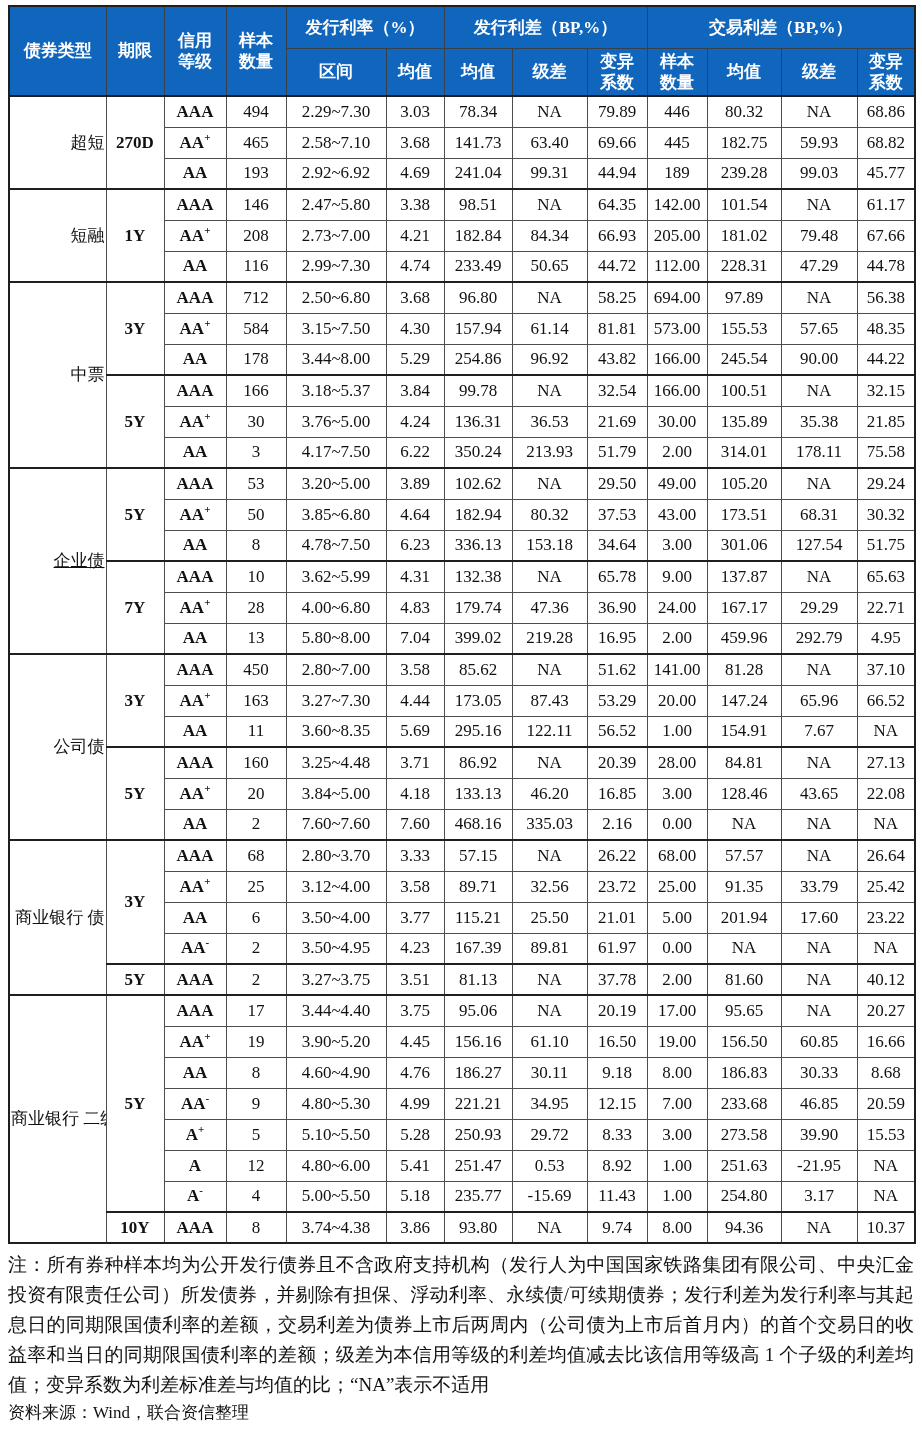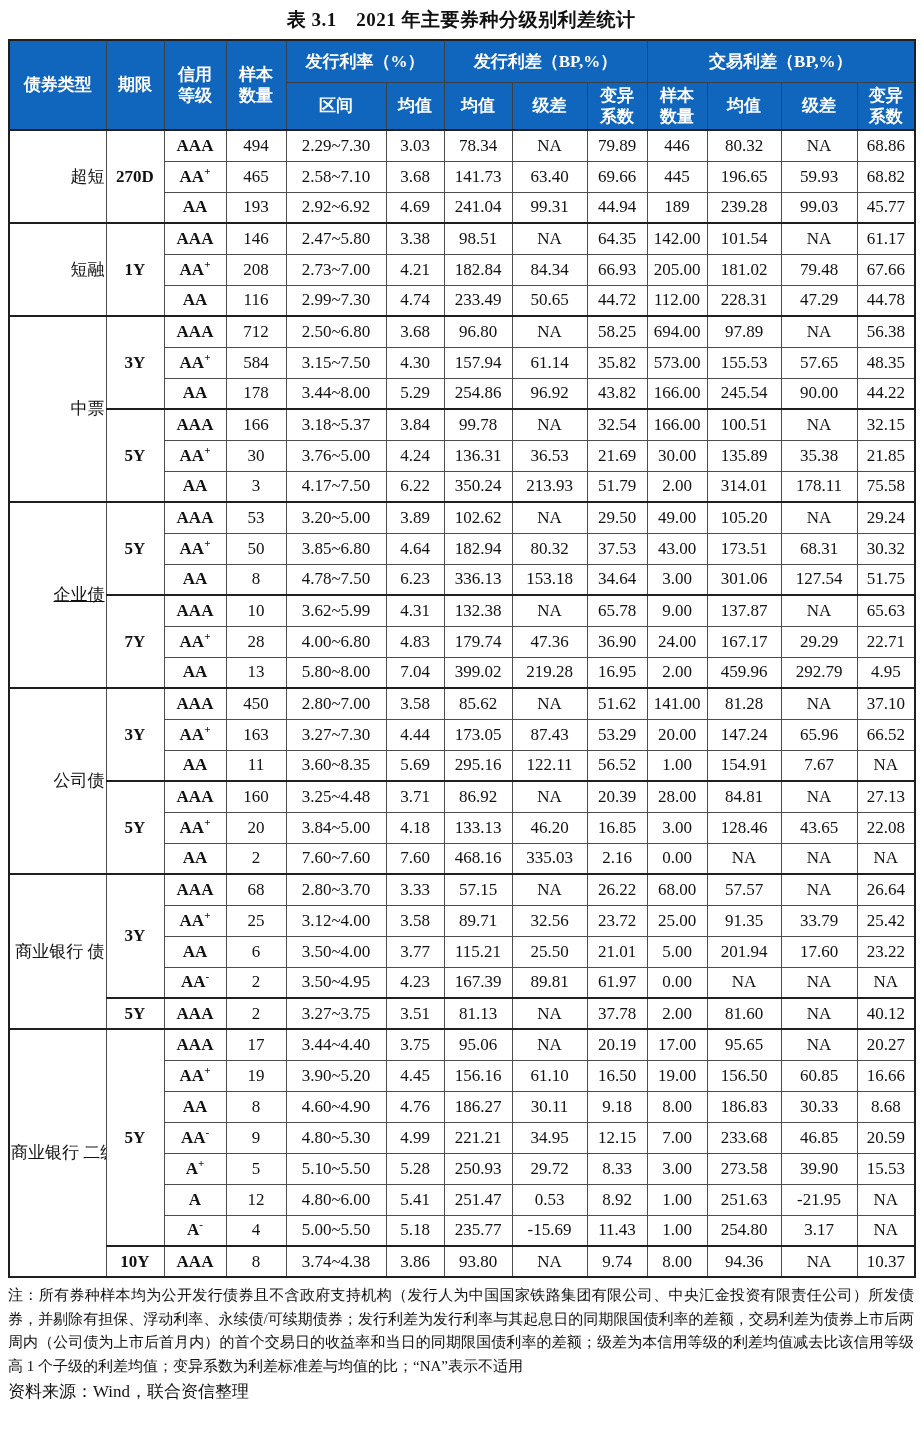--- a/index.html
+++ b/index.html
@@ -66,35 +66,34 @@
   td.rating-cell sup {
     font-size: 11px;
     font-weight: bold;
     vertical-align: super;
     line-height: 0;
   }
   tr.group-start td { border-top: 2px solid var(--heavy); }
   tr.term-start td { border-top: 2px solid var(--heavy); }
   .notes {
     margin-top: 6px;
-    font-size: 15px;
+    font-size: 19px;
     line-height: 1.58;
     text-align: justify;
   }
   .source {
     font-size: 17px;
     line-height: 1.55;
   }
 </style>
 </head>
 <body>
 
 <div class="page">
 
-  <div class="title">表 3.1　2021 年主要券种分级别利差统计</div>
 
   <table class="spread-table">
     <colgroup>
       <col style="width:97px">
         <col style="width:58px">
         <col style="width:62px">
         <col style="width:60px">
       <col style="width:100px">
         <col style="width:58px">
       <col style="width:68px">
@@ -150,21 +149,21 @@
         </tr>
         <tr>
           <td class="rating-cell"><span>AA</span><sup>+</sup></td>
           <td class="num-cell">465</td>
           <td class="num-cell">2.58~7.10</td>
           <td class="num-cell">3.68</td>
           <td class="num-cell">141.73</td>
           <td class="num-cell">63.40</td>
           <td class="num-cell">69.66</td>
           <td class="num-cell">445</td>
-          <td class="num-cell">196.65</td>
+          <td class="num-cell">182.75</td>
           <td class="num-cell">59.93</td>
           <td class="num-cell">68.82</td>
         </tr>
         <tr>
           <td class="rating-cell"><span>AA</span></td>
           <td class="num-cell">193</td>
           <td class="num-cell">2.92~6.92</td>
           <td class="num-cell">4.69</td>
           <td class="num-cell">241.04</td>
           <td class="num-cell">99.31</td>
@@ -230,21 +229,21 @@
           <td class="num-cell">NA</td>
           <td class="num-cell">56.38</td>
         </tr>
         <tr>
           <td class="rating-cell"><span>AA</span><sup>+</sup></td>
           <td class="num-cell">584</td>
           <td class="num-cell">3.15~7.50</td>
           <td class="num-cell">4.30</td>
           <td class="num-cell">157.94</td>
           <td class="num-cell">61.14</td>
-          <td class="num-cell">35.82</td>
+          <td class="num-cell">81.81</td>
           <td class="num-cell">573.00</td>
           <td class="num-cell">155.53</td>
           <td class="num-cell">57.65</td>
           <td class="num-cell">48.35</td>
         </tr>
         <tr>
           <td class="rating-cell"><span>AA</span></td>
           <td class="num-cell">178</td>
           <td class="num-cell">3.44~8.00</td>
           <td class="num-cell">5.29</td>

